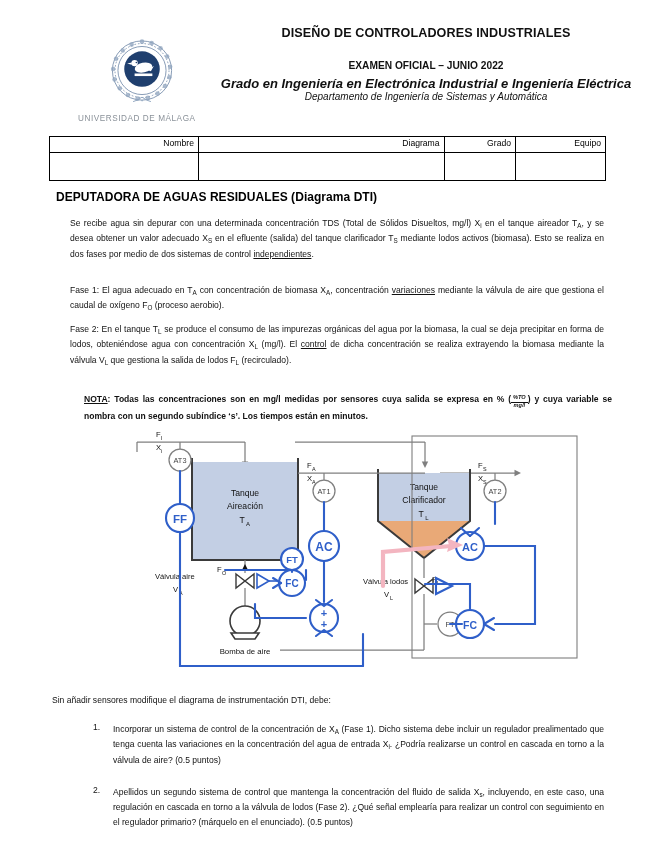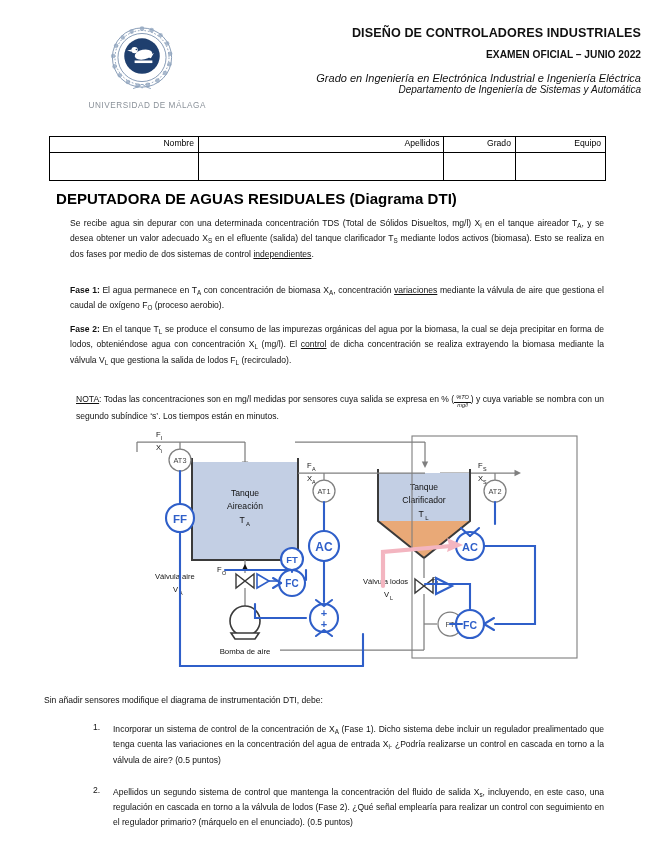--- a/index.html
+++ b/index.html
@@ -6,52 +6,52 @@
   body{
     width:655px;height:848px;position:relative;overflow:hidden;
     font-family:"Liberation Sans", sans-serif;
     color:#000;
     -webkit-font-smoothing:antialiased;
   }
   .page{position:absolute;inset:0;}
 
   
   .header{position:absolute;left:0;top:0;width:655px;height:128px;}
-  .logo-wrap{position:absolute;left:78px;top:22px;width:128px;text-align:right;}
+  .logo-wrap{position:absolute;left:78px;top:35px;width:128px;text-align:left;}
   .crest{width:74px;height:74px;margin:0 auto;position:relative;}
   .crest svg{display:block;}
   .uni-name{
     font-size:8.2px;letter-spacing:.55px;color:#8a9199;margin-top:5px;
     font-family:"Liberation Sans", sans-serif;white-space:nowrap;
   }
-  .head-texts{position:absolute;right:14px;top:26px;width:430px;text-align:right;}
+  .head-texts{position:absolute;right:14px;top:26px;width:430px;text-align:center;}
   .h-title{font-size:12.6px;font-weight:bold;letter-spacing:.1px;color:#111;}
-  .h-sub{font-size:10.2px;font-weight:bold;margin-top:9px;color:#111;}
-  .h-line{font-size:11px;font-style:italic;margin-top:12px;color:#111;}
+  .h-sub{font-size:10.2px;font-weight:bold;margin-top:20px;color:#111;}
+  .h-line{font-size:13px;font-style:italic;margin-top:5px;color:#111;font-weight:bold;}
   .h-line2{font-size:10px;font-style:italic;margin-top:0;color:#111;}
 
   
   .idtable{position:absolute;left:49px;top:136px;width:557px;border-collapse:collapse;}
   .idtable td{border:1px solid #000;font-size:8.6px;padding:1px 4px 2px 4px;text-align:right;vertical-align:top;}
   .idtable tr.hdr td{height:12px;}
   .idtable tr.blank td{height:24px;}
   .c-nombre{width:150px;}
   .c-apellidos{width:255px;}
   .c-aula{width:66px;}
   .c-equipo{width:86px;}
 
   
-  .sect-title{position:absolute;left:56px;top:190px;font-size:15px;font-weight:bold;letter-spacing:.05px;}
+  .sect-title{position:absolute;left:56px;top:190px;font-size:12px;font-weight:bold;letter-spacing:.05px;}
   .para{position:absolute;font-size:8.55px;line-height:14.3px;text-align:justify;color:#111;}
   .p1{left:70px;top:216px;width:534px;}
   .p2{left:70px;top:283px;width:534px;}
   .p3{left:70px;top:322px;width:534px;}
-  .p4{left:76px;top:392px;width:528px;}
-  .p5{left:44px;top:693px;width:548px;}
-  b.lbl{font-weight:bold;}
+  .p4{left:84px;top:392px;width:528px;font-weight:bold;}
+  .p5{left:52px;top:693px;width:548px;}
+  b.lbl{font-weight:normal;}
   u{text-decoration:underline;}
   sub{font-size:6.3px;vertical-align:baseline;position:relative;top:2px;}
 
   .frac{display:inline-block;vertical-align:-5px;text-align:center;font-style:italic;line-height:1;}
   .frac .num{display:block;font-size:5.6px;padding:0 2px 0.5px 2px;border-bottom:1px solid #111;}
   .frac .den{display:block;font-size:5.6px;padding:0.5px 2px 0 2px;}
 
   
   .qitem{position:absolute;font-size:8.55px;line-height:14.3px;text-align:justify;color:#111;}
   .qnum{position:absolute;font-size:8.55px;color:#111;}
@@ -122,41 +122,41 @@
       <div class="h-sub">EXAMEN OFICIAL – JUNIO 2022</div>
       <div class="h-line">Grado en Ingeniería en Electrónica Industrial e Ingeniería Eléctrica</div>
       <div class="h-line2">Departamento de Ingeniería de Sistemas y Automática</div>
     </div>
   </div>
 
   <table class="idtable">
     <tbody>
         <tr class="hdr">
       <td class="c-nombre">Nombre</td>
-      <td class="c-apellidos">Apellidos</td>
+      <td class="c-apellidos">Diagrama</td>
       <td class="c-aula">Grado</td>
       <td class="c-equipo">Equipo</td>
     </tr>
     <tr class="blank">
       <td></td>
       <td></td>
       <td></td>
       <td></td>
     </tr>
   </tbody>
     </table>
 
   <div class="sect-title">DEPUTADORA DE AGUAS RESIDUALES (Diagrama DTI)</div>
 
   <div class="para p1">
     <span>Se recibe agua sin depurar con una determinada concentración TDS (Total de Sólidos Disueltos, mg/l) X</span><sub>i</sub><span> en el tanque aireador T</span><sub>A</sub><span>, y se desea obtener un valor adecuado X</span><sub>S</sub><span> en el efluente (salida) del tanque clarificador T</span><sub>S</sub><span> mediante lodos activos (biomasa). Esto se realiza en dos fases por medio de dos sistemas de control </span><u>independientes</u><span>.</span>
   </div>
 
   <div class="para p2">
-    <b class="lbl">Fase 1:</b><span> El agua permanece en T</span><sub>A</sub><span> con concentración de biomasa X</span><sub>A</sub><span>, concentración </span><u>variaciones</u><span> mediante la válvula de aire que gestiona el caudal de oxígeno F</span><sub>O</sub><span> (proceso aerobio).</span>
+    <b class="lbl">Fase 1:</b><span> El agua adecuado en T</span><sub>A</sub><span> con concentración de biomasa X</span><sub>A</sub><span>, concentración </span><u>variaciones</u><span> mediante la válvula de aire que gestiona el caudal de oxígeno F</span><sub>O</sub><span> (proceso aerobio).</span>
   </div>
 
   <div class="para p3">
     <b class="lbl">Fase 2:</b><span> En el tanque T</span><sub>L</sub><span> se produce el consumo de las impurezas orgánicas del agua por la biomasa, la cual se deja precipitar en forma de lodos, obteniéndose agua con concentración X</span><sub>L</sub><span> (mg/l). El </span><u>control</u><span> de dicha concentración se realiza extrayendo la biomasa mediante la válvula V</span><sub>L</sub><span> que gestiona la salida de lodos F</span><sub>L</sub><span> (recirculado).</span>
   </div>
 
   <div class="para p4">
     <u>NOTA</u><span>: Todas las concentraciones son en mg/l medidas por sensores cuya salida se expresa en % (</span><span class="frac"><span class="num">%TO</span><span class="den">mg/l</span></span><span>) y cuya variable se nombra con un segundo subíndice ‘s’. Los tiempos están en minutos.</span>
   </div>
 

